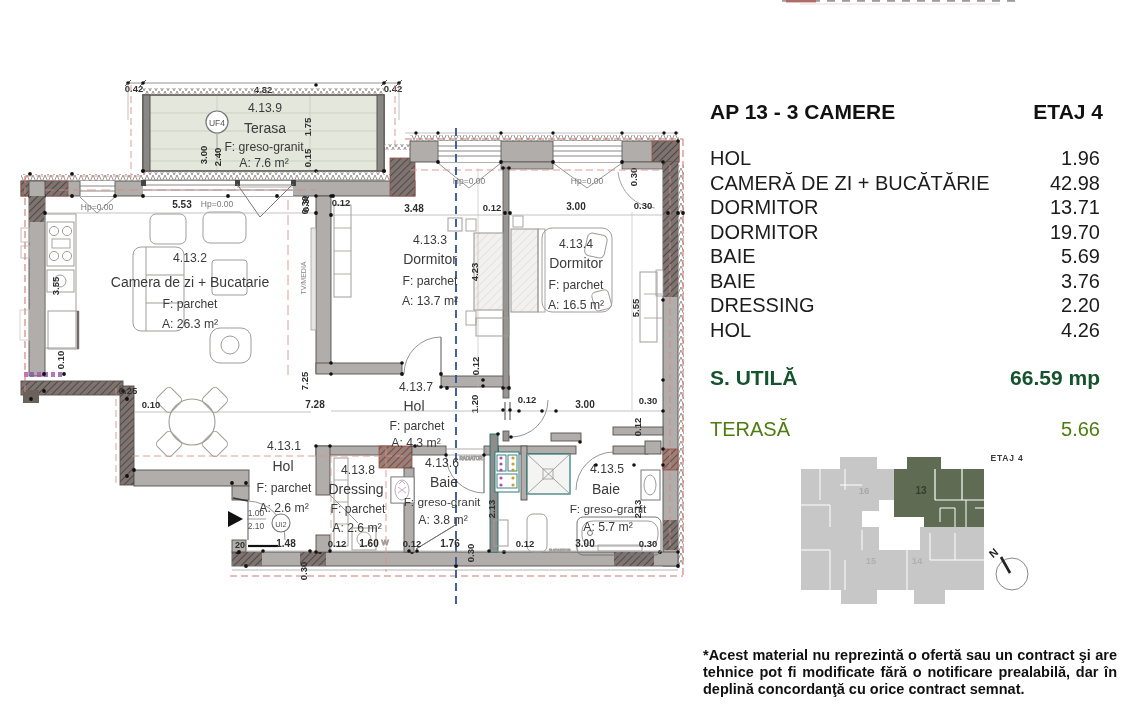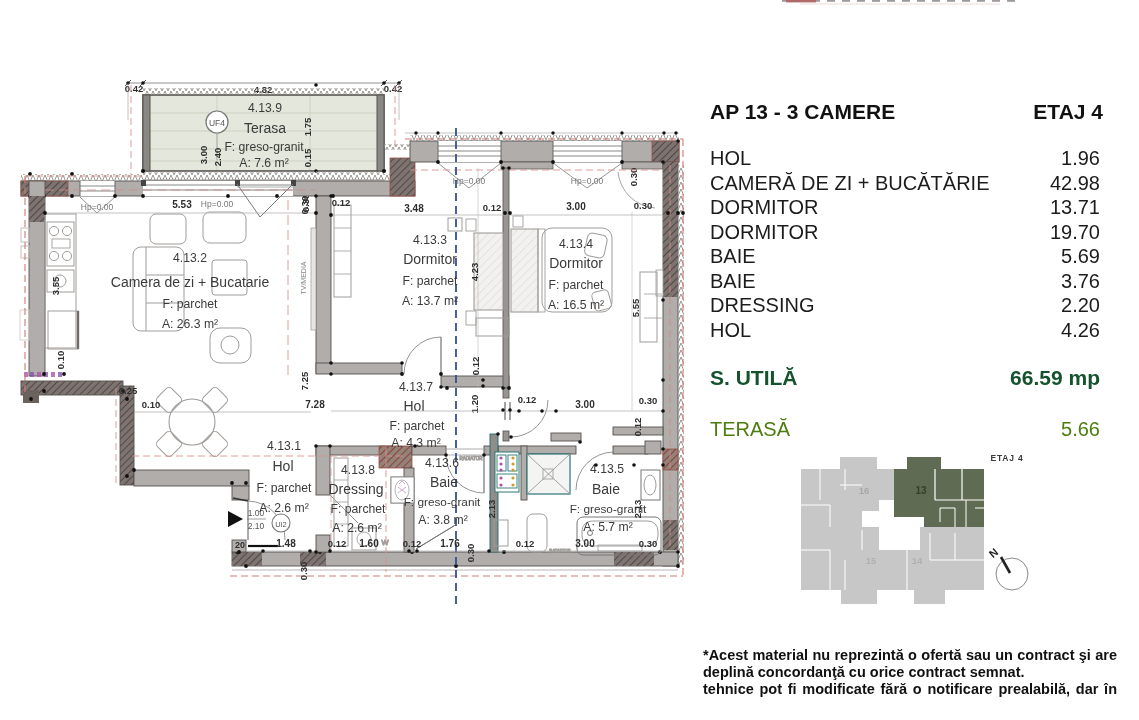--- a/index.html
+++ b/index.html
@@ -563,14 +563,14 @@
     </div>
   </div>
 <div class="abs" style="left:710px;top:418px;width:390px;font-size:20px;color:#4d7c0f;">
     <div class="row">
       <span>TERASĂ</span>
       <span>5.66</span>
     </div>
   </div>
 <div class="abs" style="left:703px;top:622px;width:414px;font-size:14.5px;font-weight:bold;color:#111;line-height:16.8px;margin-top:25px;">
 <div style="text-align:justify;text-align-last:justify;">*Acest material nu reprezintă o ofertă sau un contract şi are</div>
+<div style="text-align:justify;text-align-last:justify;">tehnice pot fi modificate fără o notificare prealabilă, dar în</div>
 <div style="">deplină concordanţă cu orice contract semnat.</div>
-<div style="text-align:justify;text-align-last:justify;">tehnice pot fi modificate fără o notificare prealabilă, dar în</div>
 </div>
 </body></html>

